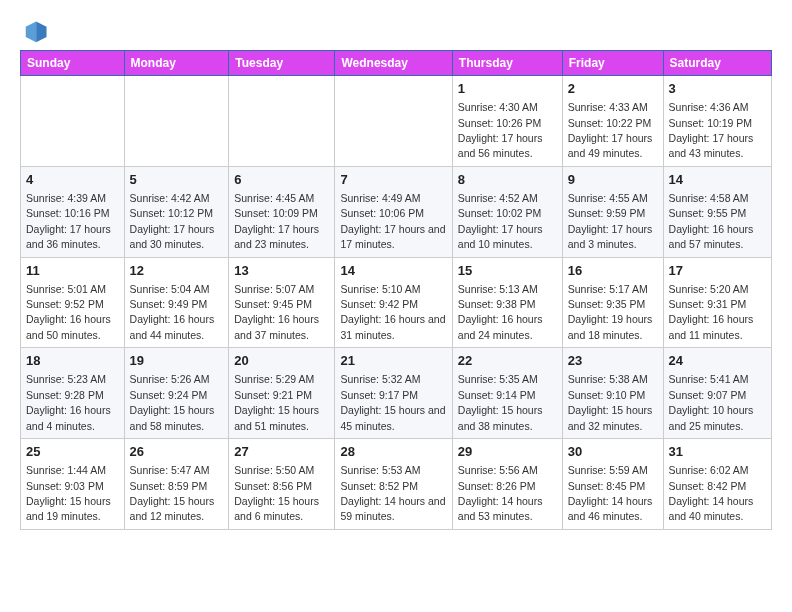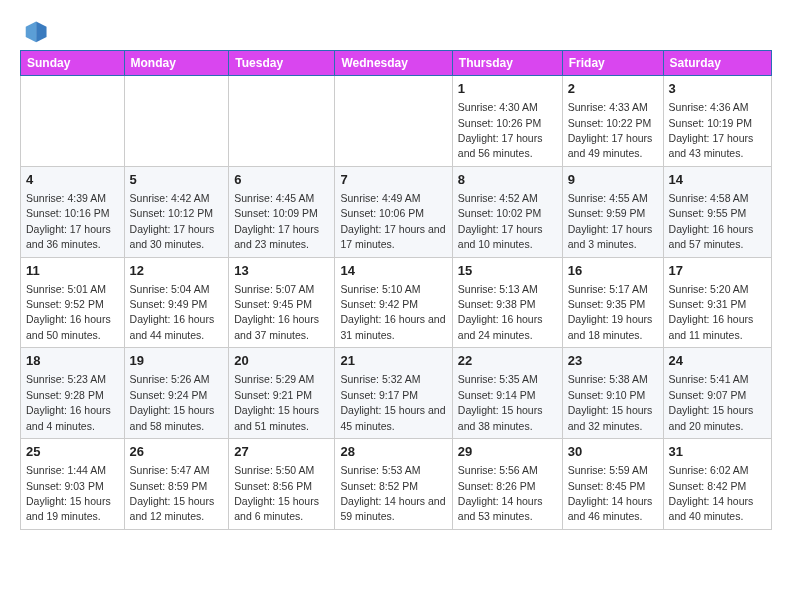--- a/index.html
+++ b/index.html
@@ -165,21 +165,21 @@
           <td><span class="day-num">16</span><span class="day-info">Sunrise: 5:17 AM</span><br><span class="day-info">Sunset: 9:35 PM</span><br><span class="day-info">Daylight: 19 hours and 18 minutes.</span></td>
           <td><span class="day-num">17</span><span class="day-info">Sunrise: 5:20 AM</span><br><span class="day-info">Sunset: 9:31 PM</span><br><span class="day-info">Daylight: 16 hours and 11 minutes.</span></td>
         </tr>
         <tr>
           <td><span class="day-num">18</span><span class="day-info">Sunrise: 5:23 AM</span><br><span class="day-info">Sunset: 9:28 PM</span><br><span class="day-info">Daylight: 16 hours and 4 minutes.</span></td>
           <td><span class="day-num">19</span><span class="day-info">Sunrise: 5:26 AM</span><br><span class="day-info">Sunset: 9:24 PM</span><br><span class="day-info">Daylight: 15 hours and 58 minutes.</span></td>
           <td><span class="day-num">20</span><span class="day-info">Sunrise: 5:29 AM</span><br><span class="day-info">Sunset: 9:21 PM</span><br><span class="day-info">Daylight: 15 hours and 51 minutes.</span></td>
           <td><span class="day-num">21</span><span class="day-info">Sunrise: 5:32 AM</span><br><span class="day-info">Sunset: 9:17 PM</span><br><span class="day-info">Daylight: 15 hours and 45 minutes.</span></td>
           <td><span class="day-num">22</span><span class="day-info">Sunrise: 5:35 AM</span><br><span class="day-info">Sunset: 9:14 PM</span><br><span class="day-info">Daylight: 15 hours and 38 minutes.</span></td>
           <td><span class="day-num">23</span><span class="day-info">Sunrise: 5:38 AM</span><br><span class="day-info">Sunset: 9:10 PM</span><br><span class="day-info">Daylight: 15 hours and 32 minutes.</span></td>
-          <td><span class="day-num">24</span><span class="day-info">Sunrise: 5:41 AM</span><br><span class="day-info">Sunset: 9:07 PM</span><br><span class="day-info">Daylight: 15 hours and 20 minutes.</span></td>
+          <td><span class="day-num">24</span><span class="day-info">Sunrise: 5:41 AM</span><br><span class="day-info">Sunset: 9:07 PM</span><br><span class="day-info">Daylight: 10 hours and 25 minutes.</span></td>
         </tr>
         <tr>
           <td><span class="day-num">25</span><span class="day-info">Sunrise: 1:44 AM</span><br><span class="day-info">Sunset: 9:03 PM</span><br><span class="day-info">Daylight: 15 hours and 19 minutes.</span></td>
           <td><span class="day-num">26</span><span class="day-info">Sunrise: 5:47 AM</span><br><span class="day-info">Sunset: 8:59 PM</span><br><span class="day-info">Daylight: 15 hours and 12 minutes.</span></td>
           <td><span class="day-num">27</span><span class="day-info">Sunrise: 5:50 AM</span><br><span class="day-info">Sunset: 8:56 PM</span><br><span class="day-info">Daylight: 15 hours and 6 minutes.</span></td>
           <td><span class="day-num">28</span><span class="day-info">Sunrise: 5:53 AM</span><br><span class="day-info">Sunset: 8:52 PM</span><br><span class="day-info">Daylight: 14 hours and 59 minutes.</span></td>
           <td><span class="day-num">29</span><span class="day-info">Sunrise: 5:56 AM</span><br><span class="day-info">Sunset: 8:26 PM</span><br><span class="day-info">Daylight: 14 hours and 53 minutes.</span></td>
           <td><span class="day-num">30</span><span class="day-info">Sunrise: 5:59 AM</span><br><span class="day-info">Sunset: 8:45 PM</span><br><span class="day-info">Daylight: 14 hours and 46 minutes.</span></td>
           <td><span class="day-num">31</span><span class="day-info">Sunrise: 6:02 AM</span><br><span class="day-info">Sunset: 8:42 PM</span><br><span class="day-info">Daylight: 14 hours and 40 minutes.</span></td>
         </tr>

